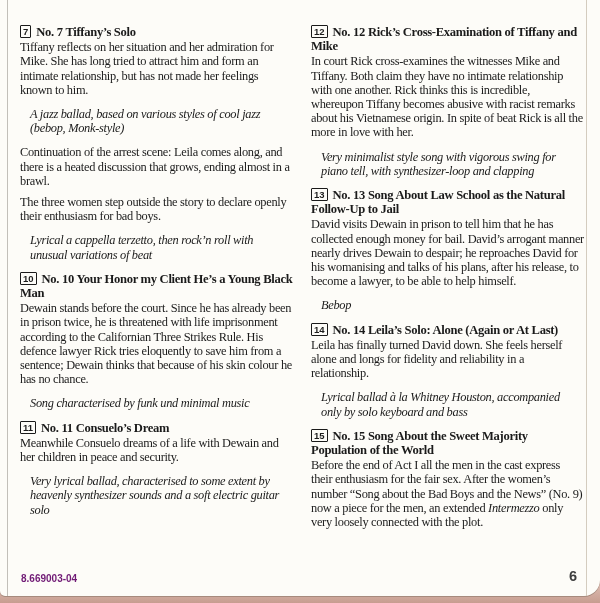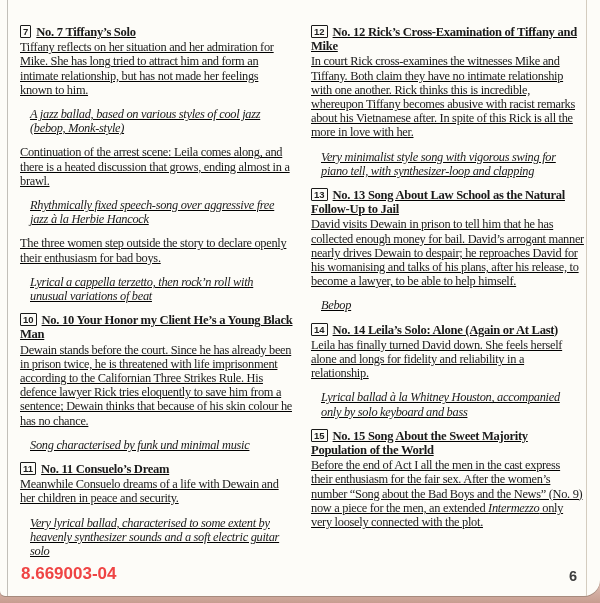--- a/index.html
+++ b/index.html
@@ -5,74 +5,73 @@
   html,body{margin:0;padding:0;}
   body{width:600px;height:603px;background:#e9e2da;font-family:"Liberation Serif",serif;}
   .scan{position:relative;width:600px;height:603px;background:#fdfcf9;overflow:hidden;}
   .backing{position:absolute;left:0;right:0;bottom:0;height:42px;
     background:linear-gradient(to bottom,#f6ece7 0%,#ddbcb1 55%,#c79d90 100%);}
   .page{position:absolute;left:0;top:0;right:0;bottom:7px;background:#fdfcf8;
     border-bottom-right-radius:16px;border-bottom-left-radius:5px;
     box-shadow:0 1px 0 #a68a7d;}
   .left-line{position:absolute;left:7px;top:0;bottom:0;width:1px;background:#b7b4ae;opacity:.85;}
   .right-line{position:absolute;right:13px;top:0;bottom:0;width:1px;background:#cfc6b8;opacity:.9;}
-  .content{position:absolute;left:20px;right:16px;top:25px;display:flex;gap:18px;text-decoration:underline;}
+  .content{position:absolute;left:20px;right:16px;top:25px;display:flex;gap:18px;}
   .col{flex:1;min-width:0;}
   .section{margin:0 0 7px 0;color:#1b1b1b;}
   .sec-title{font-size:12.6px;line-height:14.2px;font-weight:bold;letter-spacing:-0.3px;margin:0 0 1px 0;}
   .badge{display:inline-block;border:1px solid #1a1a1a;border-radius:1px;
     font-family:"Liberation Sans",sans-serif;font-size:9.5px;font-weight:bold;
     line-height:11px;padding:0 2px;margin-right:5px;letter-spacing:0;
     position:relative;top:-1px;}
   .sec-body{font-size:12.4px;line-height:14.2px;letter-spacing:-0.3px;margin:0;}
   .sec-style{font-size:12.4px;line-height:14.2px;letter-spacing:-0.3px;margin:10px;font-style:italic;}
   .sec-body .it{font-style:italic;margin-top:28px;}
   .catalog{position:absolute;left:21px;bottom:12px;
-    font-family:"Liberation Sans",sans-serif;font-weight:bold;font-size:17px;color:#ef4444;}
+    font-family:"Liberation Sans",sans-serif;font-weight:bold;font-size:10px;color:#701a75;}
   .pageno{position:absolute;right:23px;bottom:12px;
     font-family:"Liberation Sans",sans-serif;font-weight:600;font-size:14.5px;color:#3d3d3d;}
 </style>
 </head>
 <body>
 
 <div class="scan">
   <div class="backing"></div>
   <div class="page">
     <div class="left-line"></div>
     <div class="right-line"></div>
     <div class="content">
       <div class="col" id="col-left">
           <div class="section">
             <p class="sec-title"><span class="badge">7</span><span>No. 7 Tiffany’s Solo</span></p>
             <p class="sec-body"><span>Tiffany reflects on her situation and her admiration for Mike. She has long tried to attract him and form an intimate relationship, but has not made her feelings known to him.</span></p>
             <p class="sec-style">A jazz ballad, based on various styles of cool jazz (bebop, Monk-style)</p>
           </div>
           <div class="section">
             <p class="sec-body"><span>Continuation of the arrest scene: Leila comes along, and there is a heated discussion that grows, ending almost in a brawl.</span></p>
-            <p class="sec-style">Rhythmically fixed speech-song over aggressive free jazz à la Herbie Hancock</p>
           </div>
           <div class="section">
             <p class="sec-body"><span>The three women step outside the story to declare openly their enthusiasm for bad boys.</span></p>
             <p class="sec-style">Lyrical a cappella terzetto, then rock’n roll with unusual variations of beat</p>
           </div>
           <div class="section">
             <p class="sec-title"><span class="badge">10</span><span>No. 10 Your Honor my Client He’s a Young Black Man</span></p>
             <p class="sec-body"><span>Dewain stands before the court. Since he has already been in prison twice, he is threatened with life imprisonment according to the Californian Three Strikes Rule. His defence lawyer Rick tries eloquently to save him from a sentence; Dewain thinks that because of his skin colour he has no chance.</span></p>
             <p class="sec-style">Song characterised by funk und minimal music</p>
           </div>
           <div class="section">
             <p class="sec-title"><span class="badge">11</span><span>No. 11 Consuelo’s Dream</span></p>
             <p class="sec-body"><span>Meanwhile Consuelo dreams of a life with Dewain and her children in peace and security.</span></p>
             <p class="sec-style">Very lyrical ballad, characterised to some extent by heavenly synthesizer sounds and a soft electric guitar solo</p>
           </div>
         </div>
       <div class="col" id="col-right">
           <div class="section">
             <p class="sec-title"><span class="badge">12</span><span>No. 12 Rick’s Cross-Examination of Tiffany and Mike</span></p>
-            <p class="sec-body"><span>In court Rick cross-examines the witnesses Mike and Tiffany. Both claim they have no intimate relationship with one another. Rick thinks this is incredible, whereupon Tiffany becomes abusive with racist remarks about his Vietnamese after. In spite of this Rick is all the more in love with her.</span></p>
+            <p class="sec-body"><span>In court Rick cross-examines the witnesses Mike and Tiffany. Both claim they have no intimate relationship with one another. Rick thinks this is incredible, whereupon Tiffany becomes abusive with racist remarks about his Vietnamese origin. In spite of beat Rick is all the more in love with her.</span></p>
             <p class="sec-style">Very minimalist style song with vigorous swing for piano tell, with synthesizer-loop and clapping</p>
           </div>
           <div class="section">
             <p class="sec-title"><span class="badge">13</span><span>No. 13 Song About Law School as the Natural Follow-Up to Jail</span></p>
             <p class="sec-body"><span>David visits Dewain in prison to tell him that he has collected enough money for bail. David’s arrogant manner nearly drives Dewain to despair; he reproaches David for his womanising and talks of his plans, after his release, to become a lawyer, to be able to help himself.</span></p>
             <p class="sec-style">Bebop</p>
           </div>
           <div class="section">
             <p class="sec-title"><span class="badge">14</span><span>No. 14 Leila’s Solo: Alone (Again or At Last)</span></p>
             <p class="sec-body"><span>Leila has finally turned David down. She feels herself alone and longs for fidelity and reliability in a relationship.</span></p>

